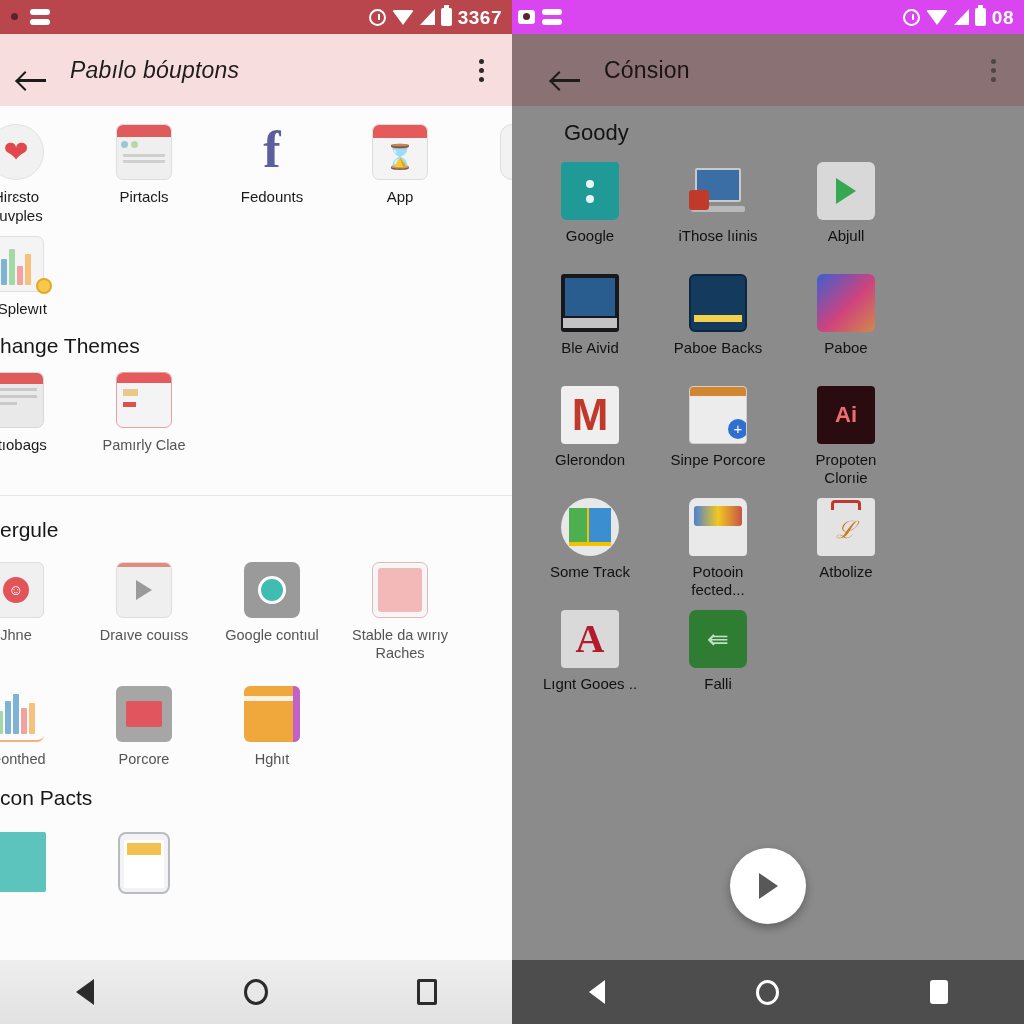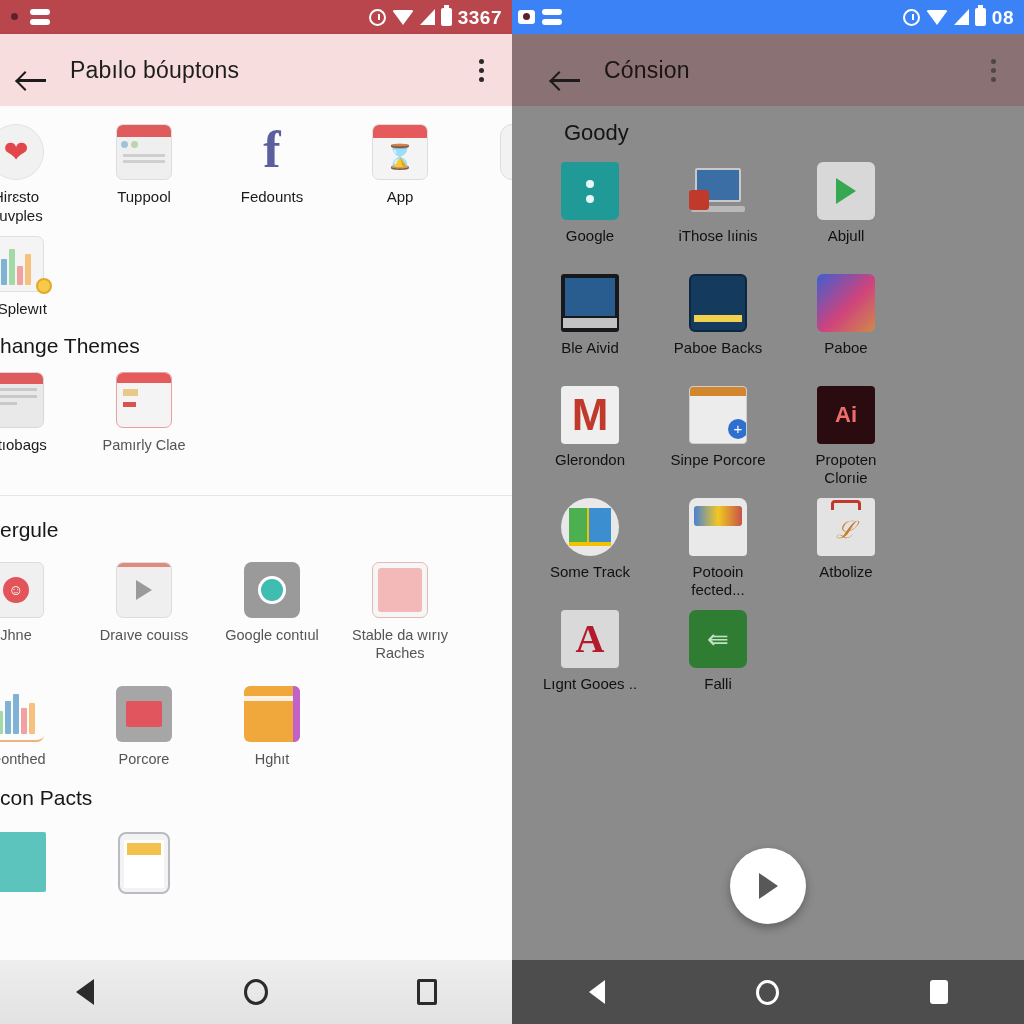--- a/index.html
+++ b/index.html
@@ -14,34 +14,34 @@
   .phone { position: relative; height: 1024px; overflow: hidden; }
   .phone-left { width: 512px; background: #5eead4; }
   .phone-right { width: 512px; background: #8b8b8b; }
 
   
   .statusbar {
     height: 34px; display: flex; align-items: center;
     padding: 0 10px 0 6px; position: relative;
   }
   .sb-left { background: #b8464c; }
-  .sb-right { background: #3b82f6; gap: 24px; }
+  .sb-right { background: #d946ef; gap: 24px; }
   .sb-icons-l { display: flex; align-items: center; gap: 7px; }
   .sb-icons-r {
     margin-left: auto; display: flex; align-items: center; gap: 6px;
     color: #fff; font-size: 19px; font-weight: bold; line-height: 1;
   }
   .sb-clock-txt { letter-spacing: .5px; }
 
   
   .appbar {
     height: 72px; display: flex; align-items: center; padding: 0 18px;
     position: relative;
   }
-  .ab-left { background: #f7dddd; box-shadow: 0 1px 3px rgba(0,0,0,.13); }
+  .ab-left { background: #f7dddd; box-shadow: 0 1px 3px rgba(0,0,0,.13); font-style: italic; }
   .ab-right { background: #8a7173; padding-left: 40px; }
   .ab-back { width: 34px; flex: 0 0 34px; cursor: pointer; }
   .ab-title {
     font-size: 23px; color: #1d1d1d; margin-left: 18px;
     letter-spacing: .2px; white-space: nowrap;
   }
   .ab-right .ab-title { color: #1a1416; }
   .ab-menu {
     margin-left: auto; width: 26px; display: flex; flex-direction: column;
     align-items: center; gap: 4px; cursor: pointer;
@@ -295,21 +295,21 @@
               <div class="art art-window">
                   <div class="wtop"></div>
                 <div class="wbody">
                     <span class="wdot"></span>
                     <span class="wdot" style="background:#b9d7a8"></span>
                   </div>
                 <div class="wline" style="margin:2px 6px"></div>
                   <div class="wline" style="margin:3px 6px"></div>
               </div>
             </div>
-            <div class="ilabel dark">Tuppool</div>
+            <div class="ilabel dark">Pirtacls</div>
           </div>
           <div class="icell">
             <div class="ibox">
                 <div class="fb-glyph">f</div>
               </div>
             <div class="ilabel dark">Fedounts</div>
           </div>
           <div class="icell">
             <div class="ibox">
               <div class="art art-cal">

